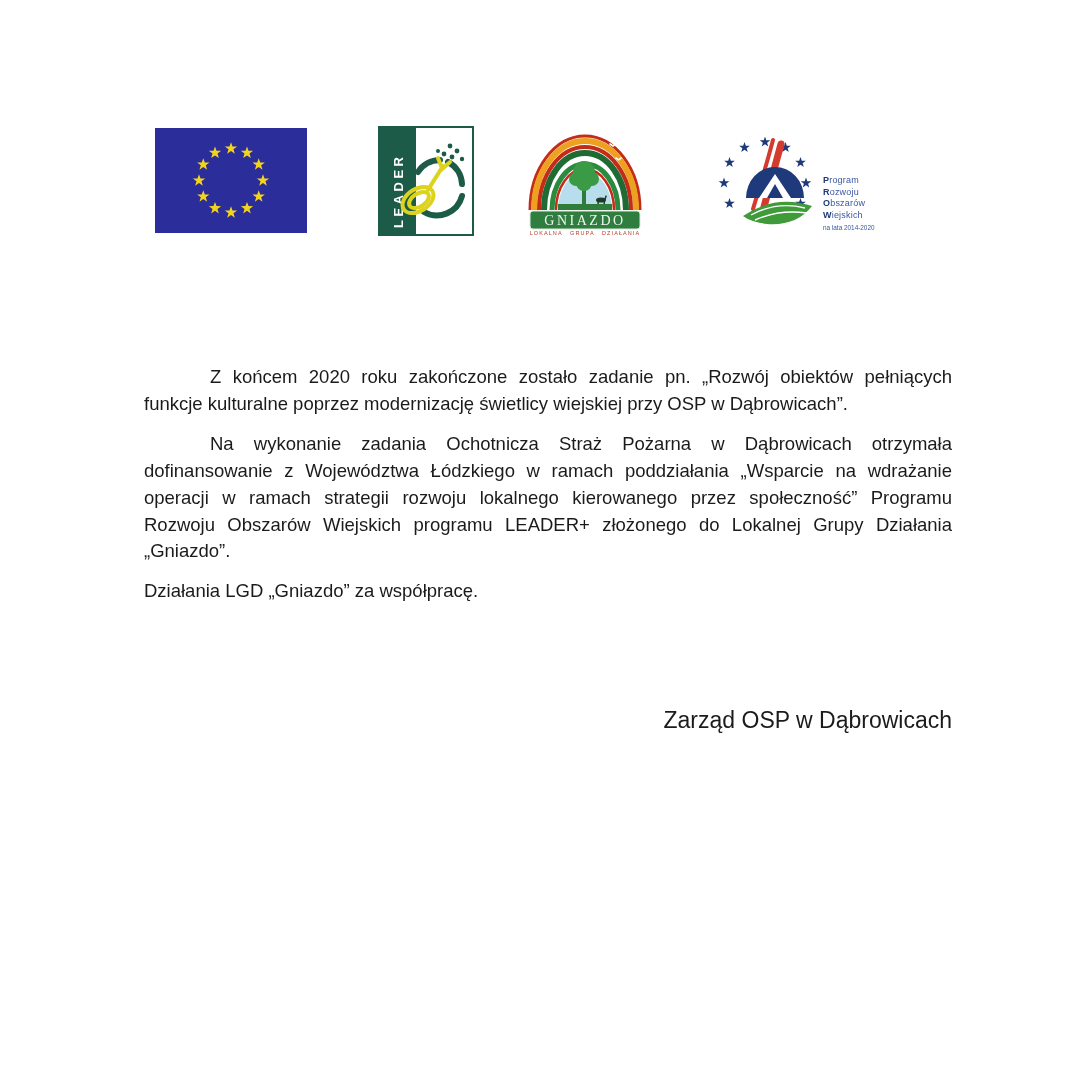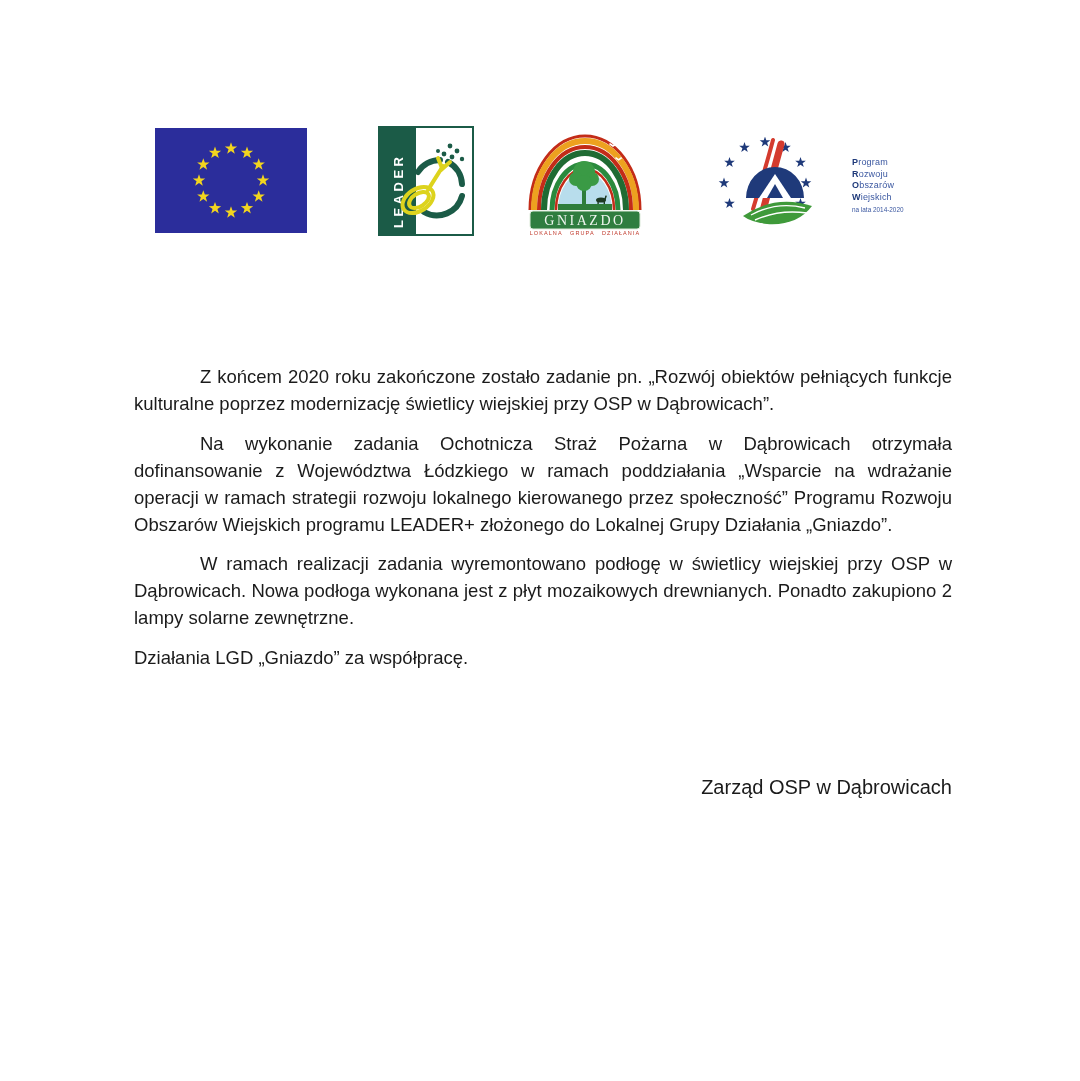--- a/index.html
+++ b/index.html
@@ -9,21 +9,21 @@
     background:var(--paper,#ffffff);
     overflow:hidden;
     font-family:"Liberation Sans",sans-serif;
     color:var(--ink,#1b1b1b);
   }
   .logos{position:absolute;inset:0;}
   .logo{position:absolute;}
   .logo-eu{left:155px;top:128px;width:152px;height:105px;}
   .logo-leader{left:378px;top:126px;width:96px;height:110px;}
   .logo-gniazdo{left:524px;top:128px;width:122px;height:108px;}
-  .logo-prow{left:715px;top:137px;width:164px;height:95px;display:flex;align-items:flex-start;gap:29px;}
+  .logo-prow{left:715px;top:137px;width:164px;height:95px;display:flex;align-items:flex-end;}
   .logo-prow svg{width:106px;height:95px;flex:0 0 auto;}
   .prow-text{margin-top:20px;margin-left:2px;}
   .prow-word{font-size:9px;line-height:11.5px;color:var(--prow-blue,#3a57a0);letter-spacing:.2px;}
   .prow-word b{color:var(--prow-navy,#1f3a7a);}
   .prow-sub{font-size:6.4px;line-height:8px;margin-top:3px;color:var(--prow-blue,#3a57a0);white-space:nowrap;}
   
   .eu-field{fill:var(--eu-blue,#2b2d9b);}
   .eu-star{fill:var(--eu-star,#f2d41f);}
   .ld-green{fill:var(--leader-green,#1b5b47);}
   .ld-border{fill:none;stroke:var(--leader-green,#1b5b47);}
@@ -47,28 +47,28 @@
   .gn-bird{fill:none;stroke:#ffffff;stroke-width:1.6;stroke-linecap:round;}
   .pw-star{fill:var(--prow-navy,#24418e);}
   .pw-flame{fill:none;stroke:var(--prow-red,#d43b2e);stroke-linecap:round;}
   .pw-arch{fill:var(--prow-navy,#1f3a7a);}
   .pw-white{fill:#ffffff;}
   .pw-field{fill:var(--prow-green,#3f9a3a);}
   .pw-stripe{fill:none;stroke:#ffffff;stroke-width:1.4;}
   
   .letter{position:absolute;left:128px;right:128px;top:364px;}
   .para{
-    margin:0 0 13px 6px;
+    margin:0 0 13px 16px;
     font-size:18.5px;line-height:26.9px;
     text-align:justify;
   }
   .para.indent{text-indent:66px;}
   .signature{
     margin-top:102px;
-    font-size:20px;line-height:27px;
+    font-size:23px;line-height:27px;
     text-align:right;
   }
 </style>
 </head>
 <body>
 
 <div class="page">
 
   <div class="logos">
 
@@ -182,19 +182,18 @@
         <div class="prow-sub">na lata 2014-2020</div>
       </div>
     </div>
 
   </div>
 
   <div class="letter">
     <div>
         <p class="para indent">Z końcem 2020 roku zakończone zostało zadanie pn. „Rozwój obiektów pełniących funkcje kulturalne poprzez modernizację świetlicy wiejskiej przy OSP w Dąbrowicach”.</p>
         <p class="para indent">Na wykonanie zadania Ochotnicza Straż Pożarna w Dąbrowicach otrzymała dofinansowanie z Województwa Łódzkiego w ramach poddziałania „Wsparcie na wdrażanie operacji w ramach strategii rozwoju lokalnego kierowanego przez społeczność” Programu Rozwoju Obszarów Wiejskich programu LEADER+ złożonego do Lokalnej Grupy Działania „Gniazdo”.</p>
-        <p class="para indent">W ramach realizacji zadania wyremontowano podłogę w świetlicy wiejskiej przy OSP w Dąbrowicach. Nowa podłoga wykonana jest z płyt mozaikowych drewnianych. Ponadto zakupiono 2 lampy solarne zewnętrzne.</p>
         <p class="para">Działania LGD „Gniazdo” za współpracę.</p>
       </div>
     <div class="signature">Zarząd OSP w Dąbrowicach</div>
   </div>
 
 </div>
 
 </body></html>

